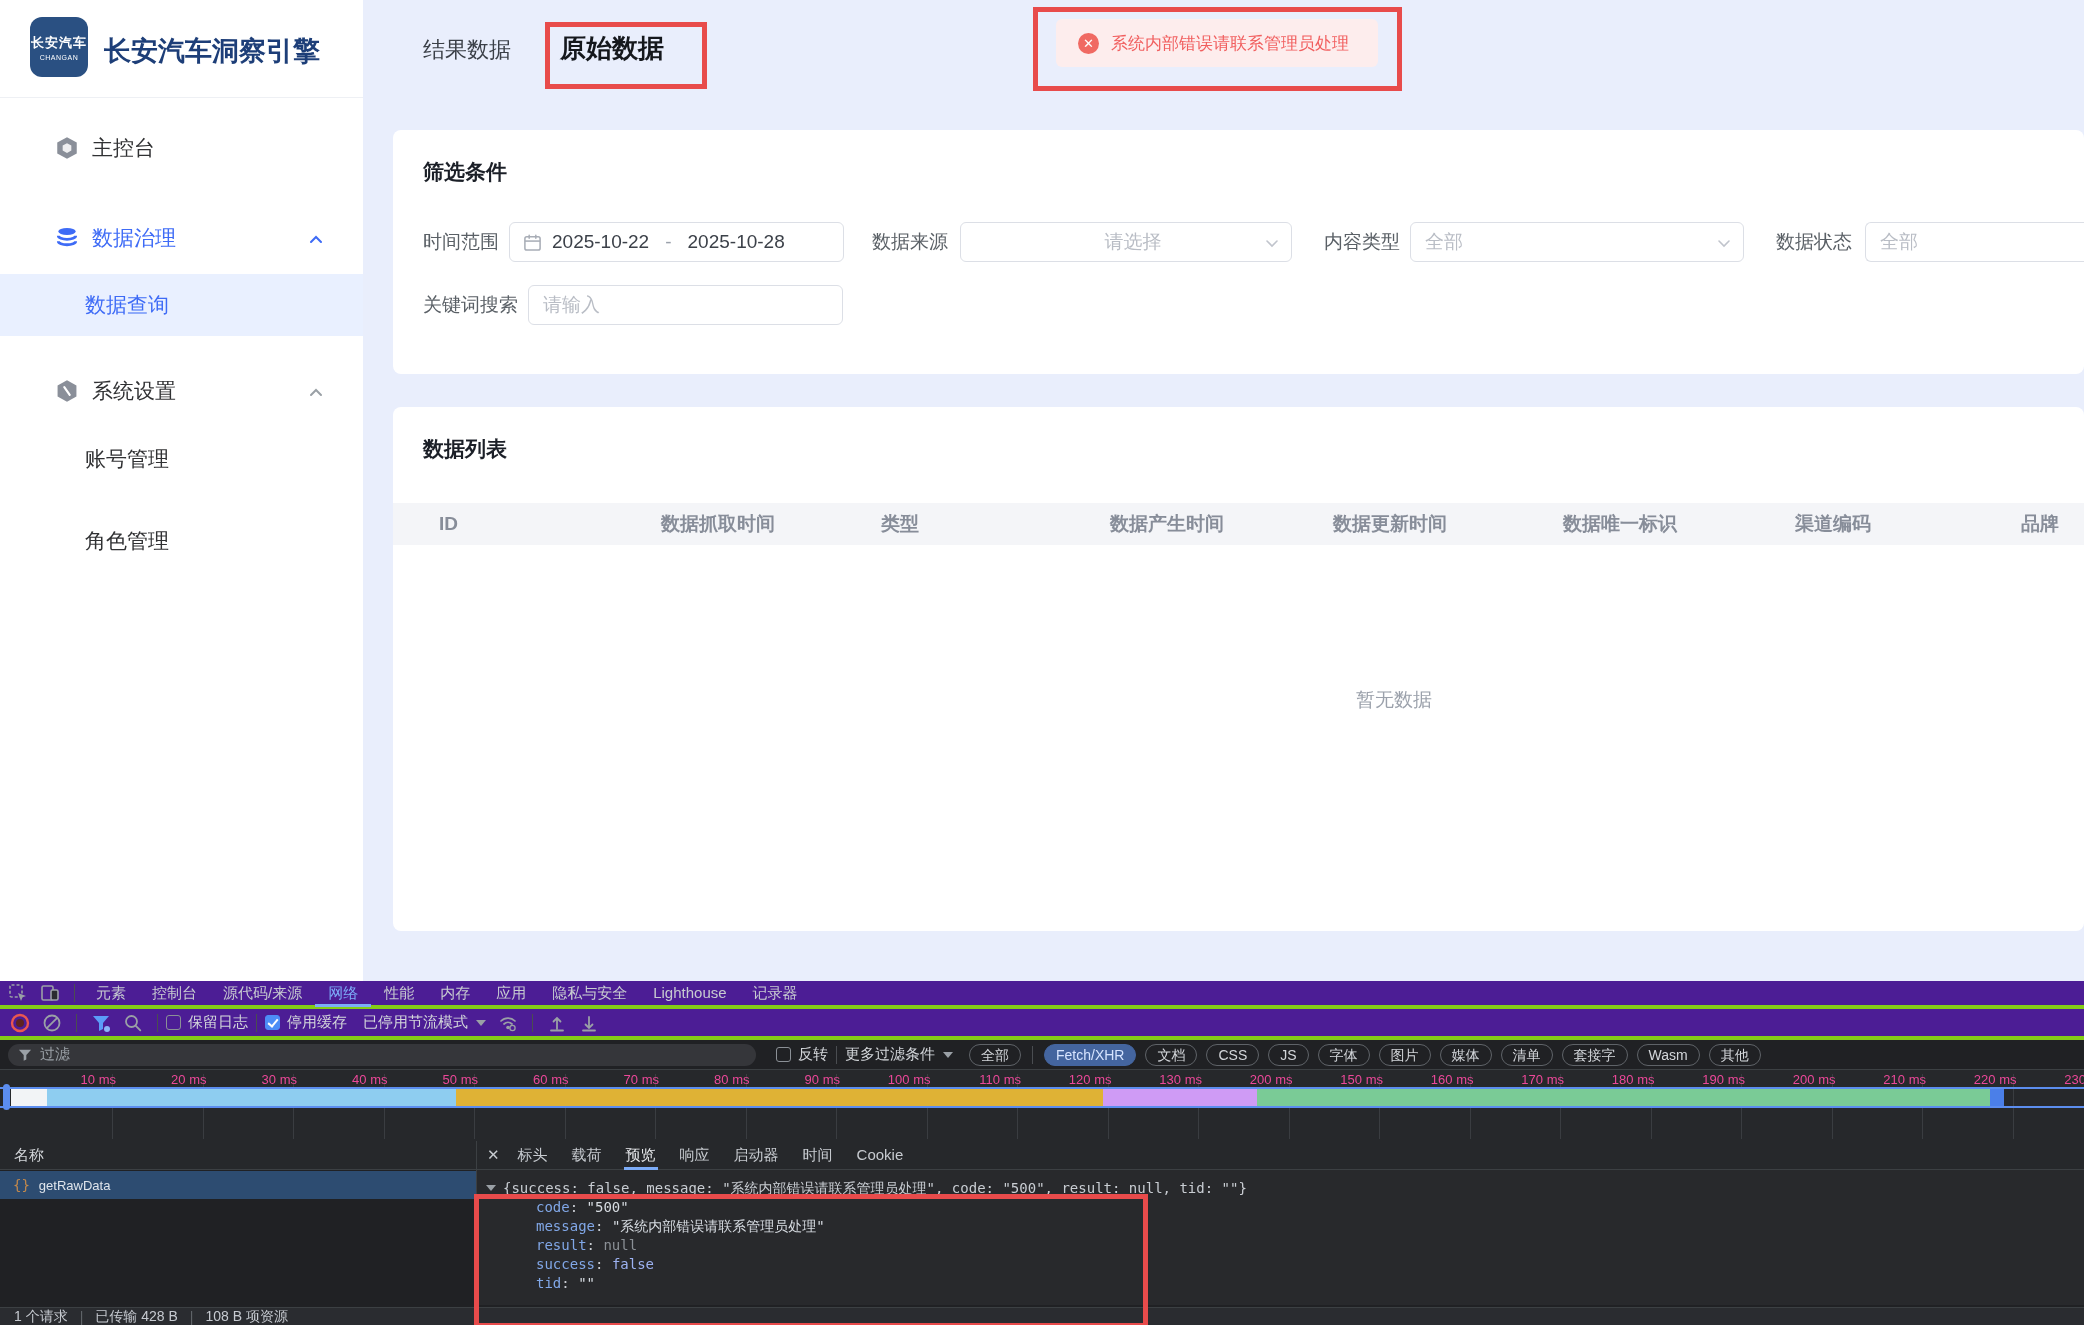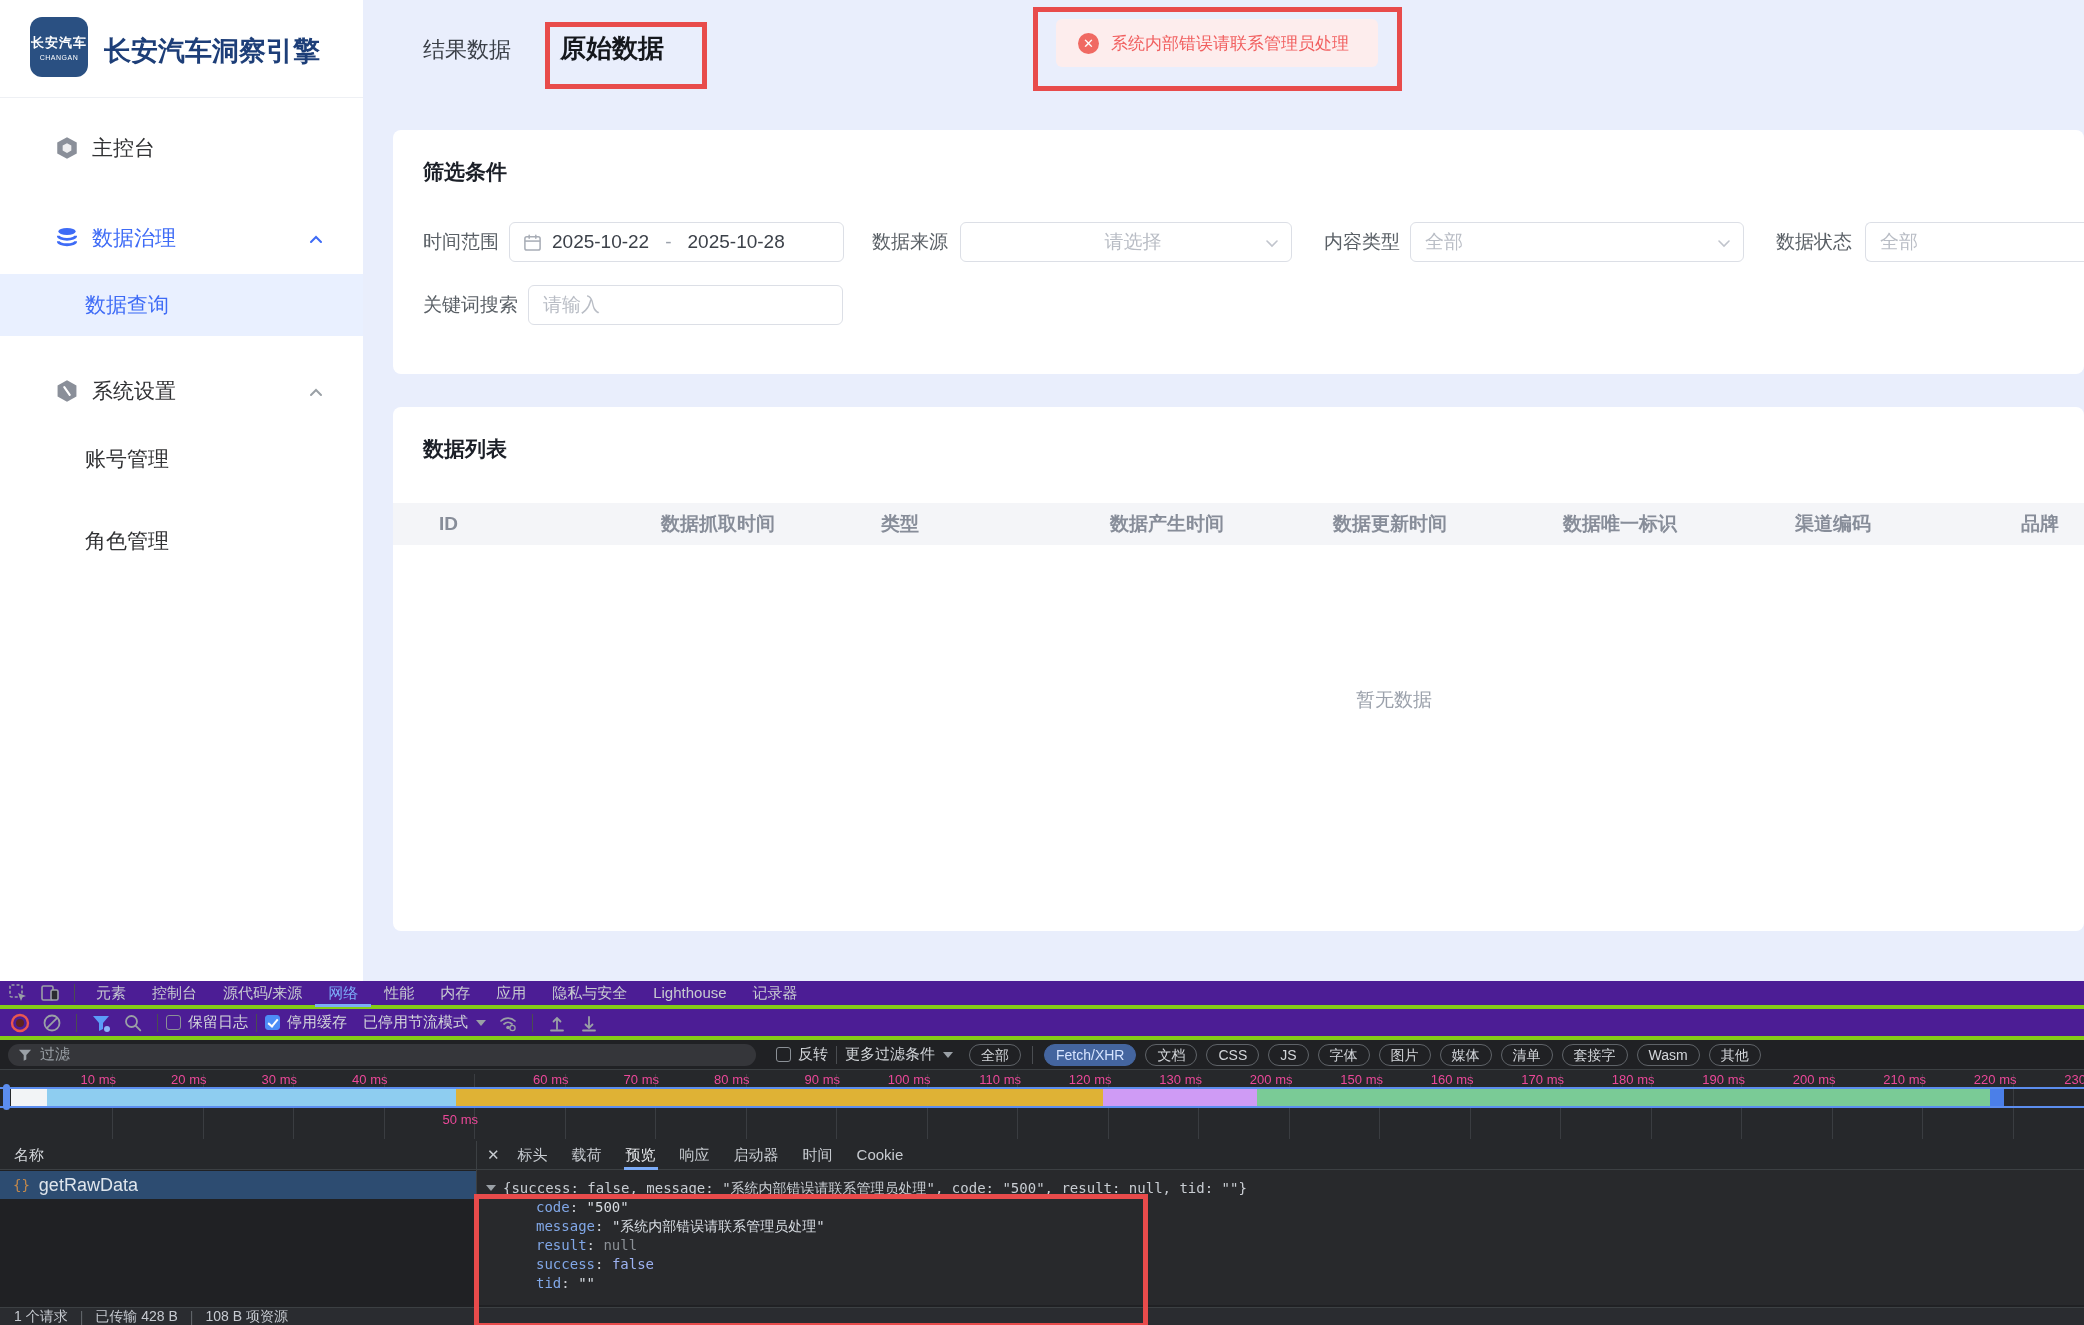--- a/index.html
+++ b/index.html
@@ -98,21 +98,21 @@
   #ov-bar{position:absolute;left:0;top:19px;width:2084px;height:17px;}
   .seg{position:absolute;top:0;height:17px;}
 
   #panels{position:absolute;left:0;top:160px;width:2084px;height:164px;}
   #left-panel{position:absolute;left:0;top:0;width:477px;height:164px;border-right:1px solid #3c4043;box-sizing:border-box;}
   .pane-head{position:absolute;left:0;top:0;width:100%;height:29px;background:#26282b;
              border-bottom:1px solid #3c4043;display:flex;align-items:center;box-sizing:border-box;}
   #req-row{position:absolute;left:0;top:30px;width:476px;height:28px;background:#2d4c71;
            display:flex;align-items:center;}
   #req-row .braces{font-family:"DejaVu Sans Mono",monospace;color:#c1884c;font-size:14px;margin:0 9px 0 13px;}
-  #req-row .req-name{color:#dfe5ec;font-size:18px;}
+  #req-row .req-name{color:#dfe5ec;font-size:13px;}
   #right-panel{position:absolute;left:477px;top:0;width:1607px;height:164px;}
   #preview-body{position:absolute;left:0;top:29px;width:1607px;height:135px;background:#28292c;}
   .pv-tab{padding:0 12px;height:29px;line-height:28px;color:#c7cbd0;flex:none;position:relative;}
   .pv-tab.active{color:#e8eaed;}
   .pv-tab.active::after{content:"";position:absolute;left:10px;right:10px;bottom:0;height:3px;background:#7cacf8;}
   .pv-close{color:#c7cbd0;margin:0 6px 0 10px;font-size:15px;}
 
   #json-tree{position:absolute;left:9px;top:9px;font-family:"DejaVu Sans Mono","Liberation Mono",monospace;
              font-size:14px;line-height:19px;color:#c9cdd3;white-space:nowrap;}
   .j-caret{display:inline-block;width:0;height:0;border-left:5px solid transparent;
@@ -413,21 +413,21 @@
         <div class="seg" style="left: 47px; width: 409px; background: rgb(142, 205, 240);"></div>
         <div class="seg" style="left: 456px; width: 647px; background: rgb(223, 178, 53);"></div>
         <div class="seg" style="left: 1103px; width: 154px; background: rgb(207, 155, 245);"></div>
         <div class="seg" style="left: 1257px; width: 733px; background: rgb(122, 203, 150);"></div>
         <div class="seg" style="left: 1990px; width: 14px; background: rgb(75, 127, 232);"></div>
       </div>
   <div class="tick-label" style="left: 44px;">10 ms</div>
       <div class="tick-label" style="left: 134.5px;">20 ms</div>
       <div class="tick-label" style="left: 225px;">30 ms</div>
       <div class="tick-label" style="left: 315.5px;">40 ms</div>
-      <div class="tick-label" style="left: 406px; margin-top: 40px;">50 ms</div>
+      <div class="tick-label" style="left: 406px;">50 ms</div>
       <div class="tick-label" style="left: 496.5px;">60 ms</div>
       <div class="tick-label" style="left: 587px;">70 ms</div>
       <div class="tick-label" style="left: 677.5px;">80 ms</div>
       <div class="tick-label" style="left: 768px;">90 ms</div>
       <div class="tick-label" style="left: 858.5px;">100 ms</div>
       <div class="tick-label" style="left: 949px;">110 ms</div>
       <div class="tick-label" style="left: 1039.5px;">120 ms</div>
       <div class="tick-label" style="left: 1130px;">130 ms</div>
       <div class="tick-label" style="left: 1220.5px;">200 ms</div>
       <div class="tick-label" style="left: 1311px;">150 ms</div>

